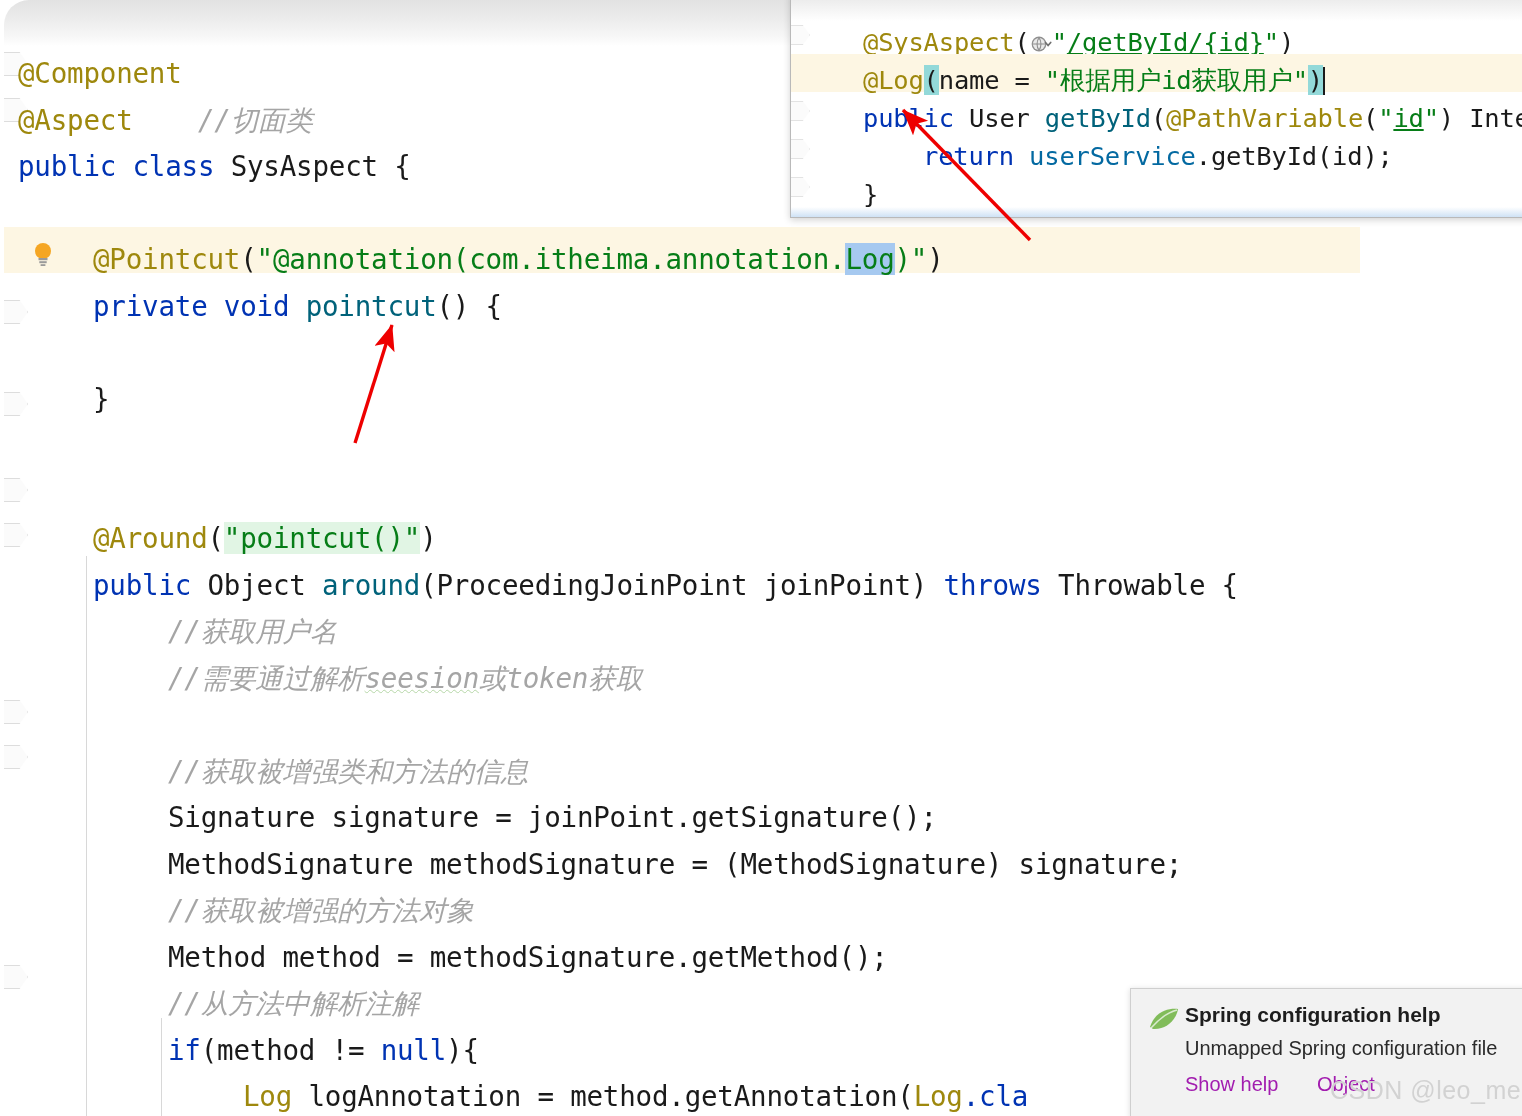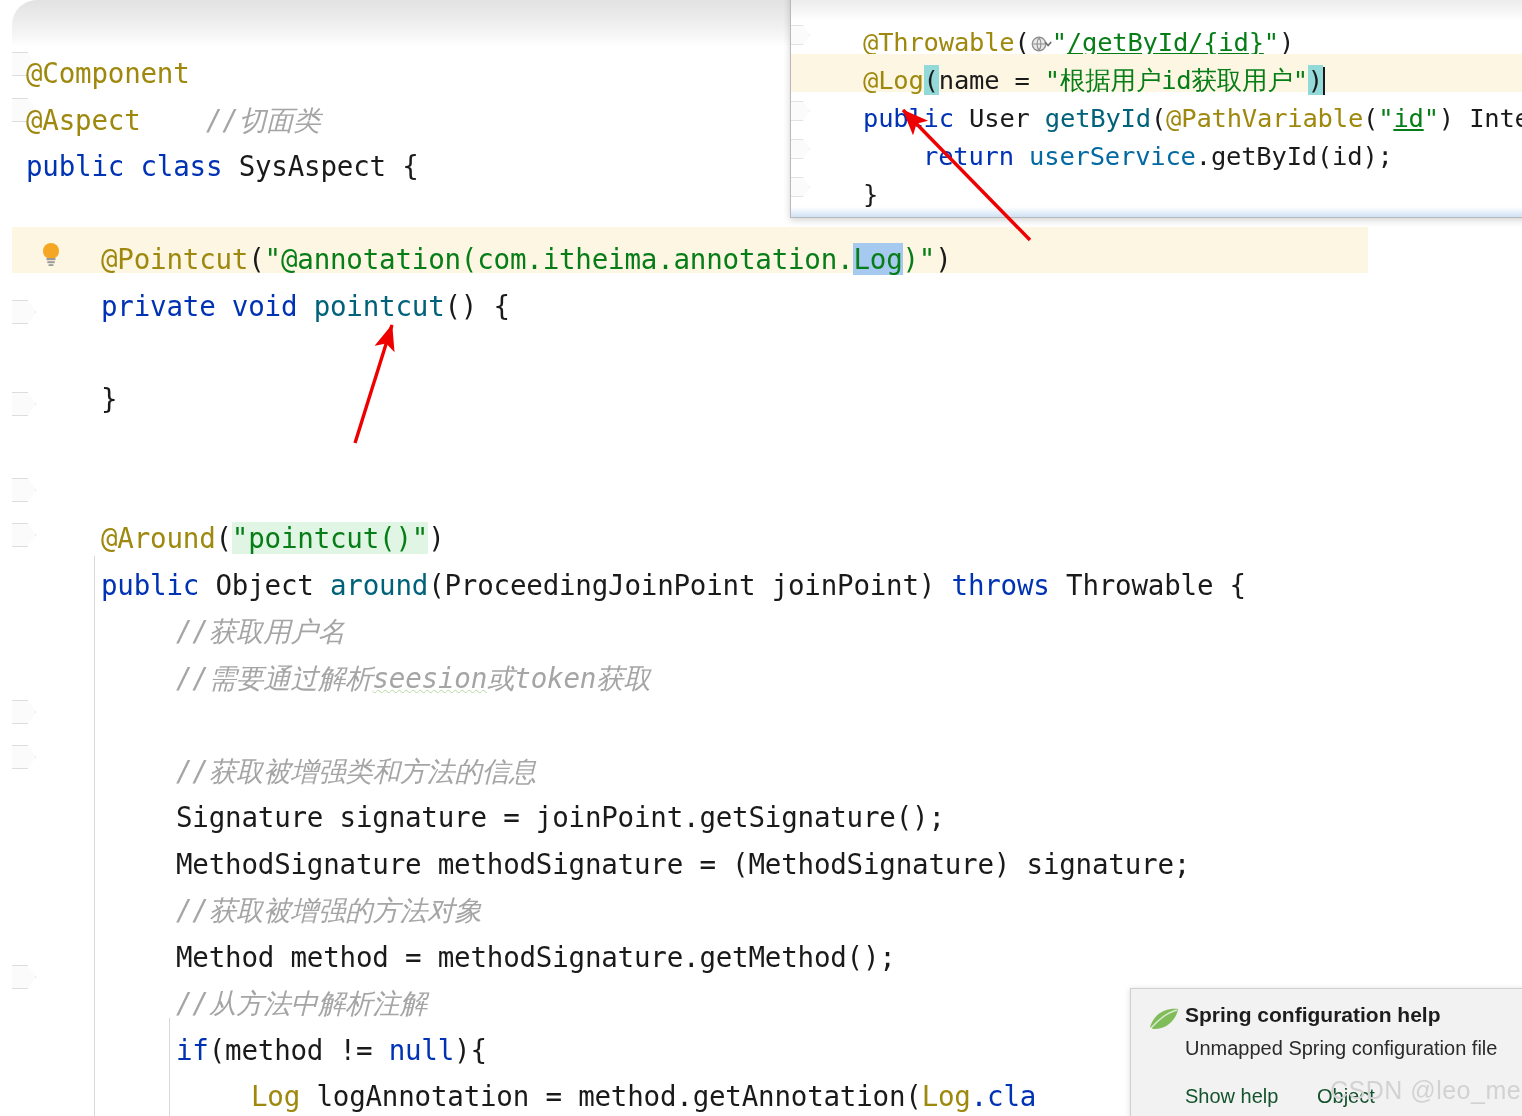--- a/index.html
+++ b/index.html
@@ -4,21 +4,21 @@
 <style>
   html,body{margin:0;padding:0;}
   body{
     width:1522px;height:1116px;
     background:#ffffff;
     font-family:"DejaVu Sans Mono","Liberation Mono",monospace;
     overflow:hidden;position:relative;
   }
   
   #editor{
-    position:absolute;left:12px;top:0;width:1356px;height:1116px;
+    position:absolute;left:4px;top:0;width:1356px;height:1116px;
     background:#ffffff;overflow:hidden;border-radius:25px;
   }
   #top-gradient{
     position:absolute;left:0;top:0;width:1522px;height:46px;
     background:linear-gradient(to bottom,#e2e2e2 0%,#ededed 45%,#f7f7f7 80%,#ffffff 100%);
     pointer-events:none;
   }
   .gutter-fold{
     position:absolute;left:-4px;width:26px;height:22px;
     background:#fbfbfb;border:1px solid #d7d7d7;
@@ -104,21 +104,21 @@
   }
   #notif-title{
     position:absolute;left:54px;top:14px;
     font-size:21px;font-weight:bold;color:#1d1d1d;white-space:nowrap;
   }
   #notif-body{
     position:absolute;left:54px;top:48px;
     font-size:20px;color:#2b2b2b;white-space:nowrap;
   }
   .notif-link{
-    position:absolute;top:96px;font-size:20px;color:#14532d;cursor:pointer;
+    position:absolute;top:84px;font-size:20px;color:#a21caf;cursor:pointer;
     white-space:nowrap;
   }
   #leaf{position:absolute;left:18px;top:18px;width:30px;height:24px;}
   #watermark{
     position:absolute;left:1330px;top:1076px;
     font-family:"Liberation Sans",sans-serif;
     font-size:25px;color:#d2d2d2;white-space:nowrap;
     letter-spacing:.5px;
   }
 </style>
@@ -152,21 +152,21 @@
 
 <div id="inset">
   <div id="inset-grad"></div>
   <div id="inset-folds">
       <div class="inset-fold" style="top: 30px;"></div>
       <div class="inset-fold" style="top: 68px;"></div>
       <div class="inset-fold" style="top: 106px;"></div>
       <div class="inset-fold" style="top: 144px;"></div>
       <div class="inset-fold" style="top: 182px;"></div>
     </div>
-  <div id="inset-code"><div class="txt" style="left: 72px; top: 28px;"><span class="ann">@Throwable</span><span class="plain">(</span><svg class="globe" viewBox="0 0 22 22">
+  <div id="inset-code"><div class="txt" style="left: 72px; top: 28px;"><span class="ann">@SysAspect</span><span class="plain">(</span><svg class="globe" viewBox="0 0 22 22">
           <circle cx="9" cy="11" r="7.4" fill="#8f8f8f"></circle>
           <circle cx="9" cy="11" r="6.1" fill="#e9e9e9"></circle>
           <path d="M3 11h12M9 4.8c2.6 3 2.6 9.4 0 12.4M9 4.8c-2.6 3-2.6 9.4 0 12.4" stroke="#8f8f8f" stroke-width="1.1" fill="none"></path>
           <path d="M15.5 9.5 l2.6 3 l2.6-3" stroke="#6f6f6f" stroke-width="1.7" fill="none" stroke-linecap="round"></path>
         </svg><span class="str">"</span><span class="str uline">/getById/{id}</span><span class="str">"</span><span class="plain">)</span></div><div class="hl-line" style="width: 740px; height: 38px; top: 59px;"></div><div class="txt" style="left: 72px; top: 66px;"><span class="ann">@Log</span><span class="plain sel-cyan">(</span><span class="plain">name = </span><span class="str">"根据用户id获取用户"</span><span class="plain sel-cyan">)</span><span class="caret"></span></div><div class="txt" style="left: 72px; top: 104px;"><span class="kw">public</span><span class="plain"> User </span><span class="mth">getById</span><span class="plain">(</span><span class="ann">@PathVariable</span><span class="plain">(</span><span class="str">"</span><span class="str uline">id</span><span class="str">"</span><span class="plain">) Inte</span></div><div class="txt" style="left: 132px; top: 142px;"><span class="kw">return</span><span class="fld"> userService</span><span class="plain">.getById(id);</span></div><div class="txt" style="left: 72px; top: 180px;"><span class="plain">}</span></div></div>
   <div id="inset-bottom"></div>
 </div>
 
 <svg id="arrows" viewBox="0 0 1522 1116" xmlns="http://www.w3.org/2000/svg">
   <defs>

